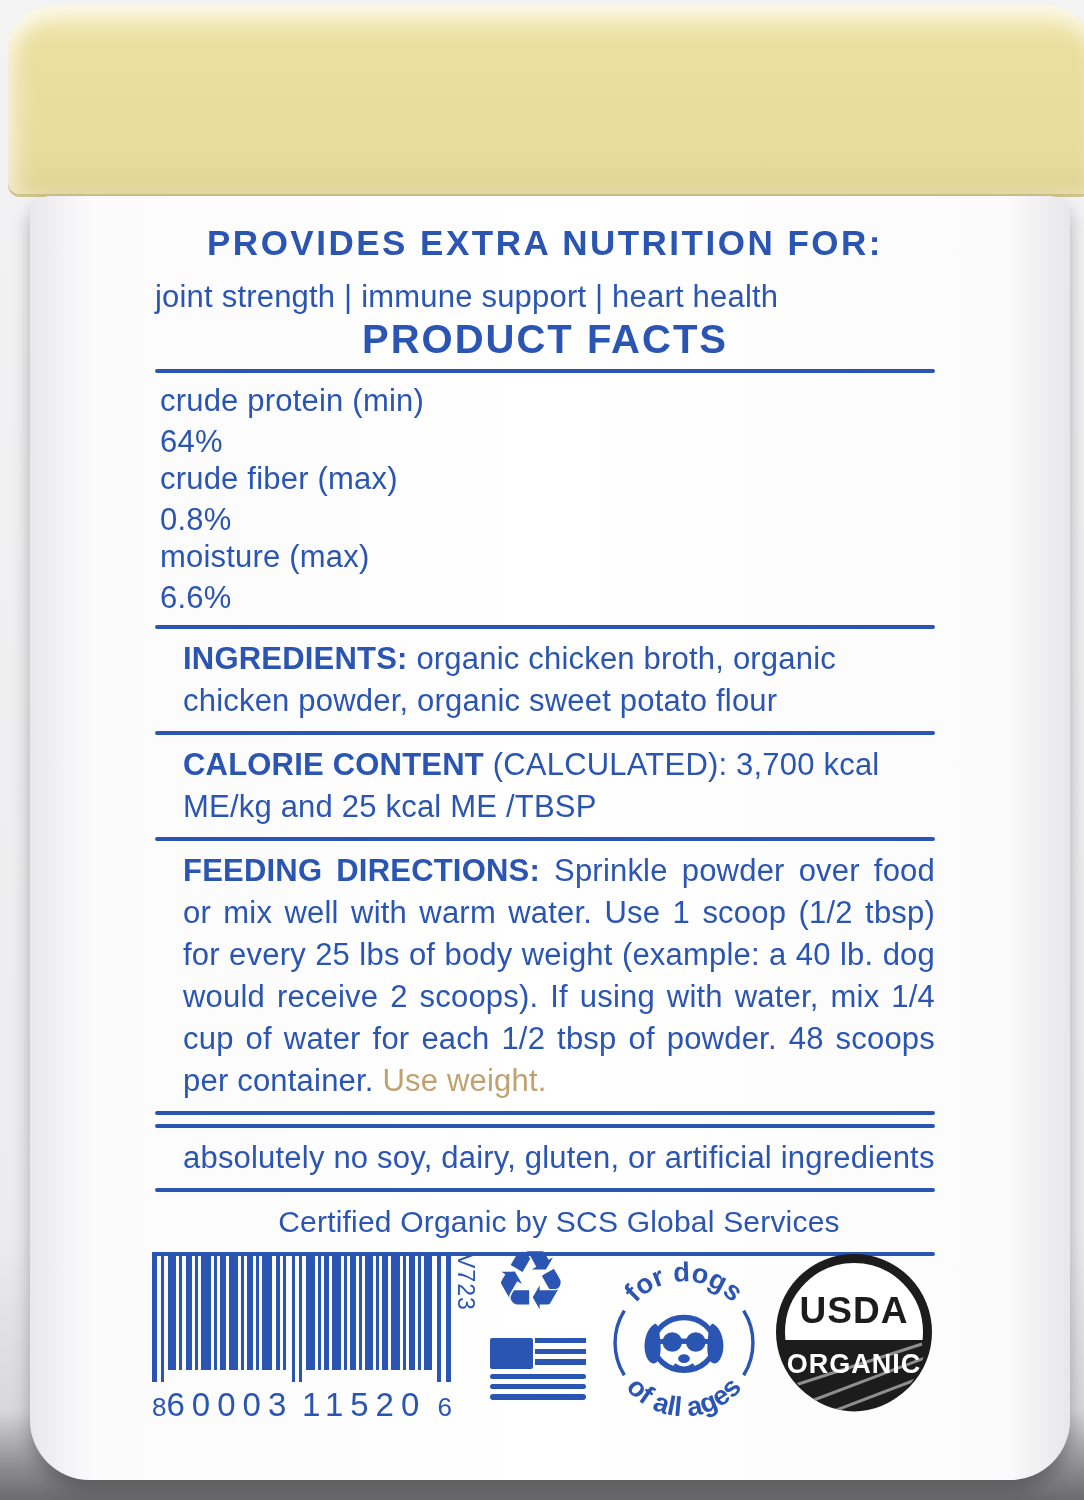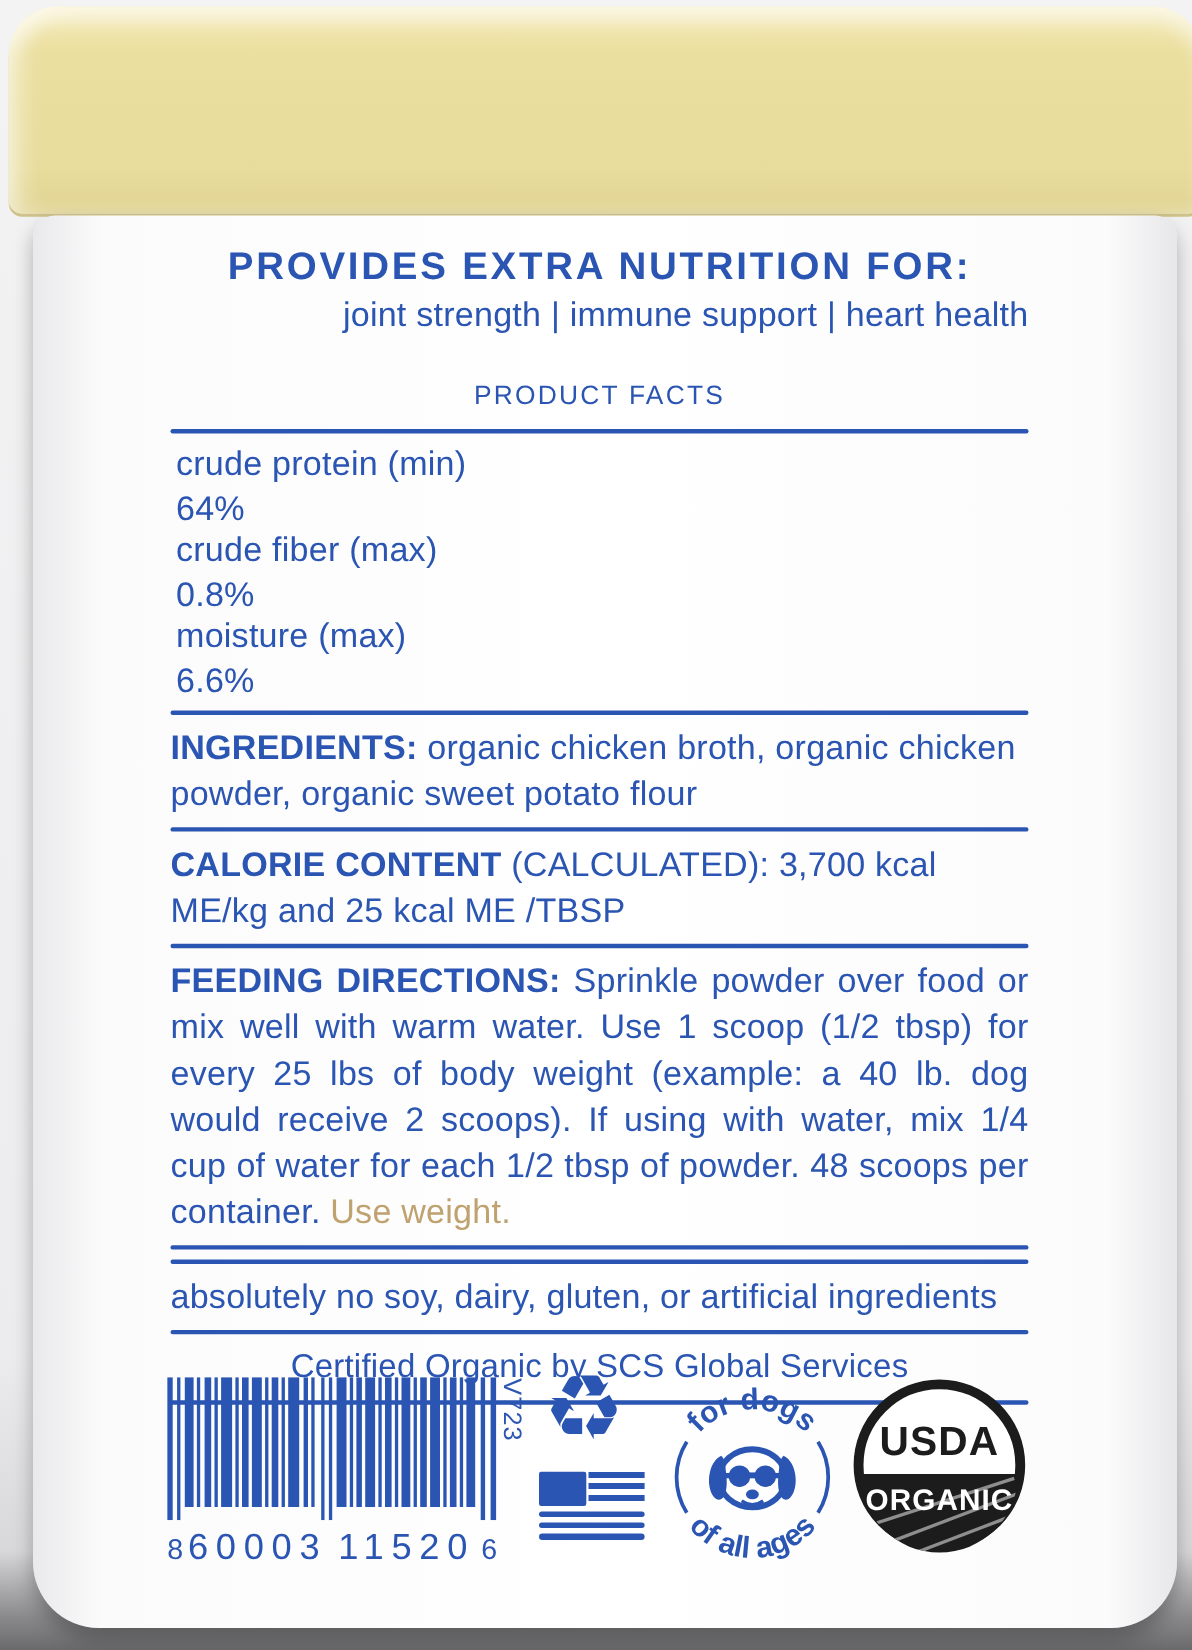--- a/index.html
+++ b/index.html
@@ -28,38 +28,38 @@
       linear-gradient(90deg,#e9e9eb 0%,#fbfbfc 6%,#ffffff 50%,#fbfbfc 94%,#e7e7e9 100%);
     border-radius:20px 20px 60px 60px;
     box-shadow:0 10px 18px rgba(0,0,0,.28);
   }
   
   .content{
     position:absolute;left:155px;top:222px;width:780px;
     color:var(--blue);font-size:31px;line-height:42px;letter-spacing:.2px;
   }
   .title{font-size:35px;font-weight:700;letter-spacing:2.5px;text-align:center;line-height:42px;}
-  .subtitle{font-size:31px;text-align:right;margin-top:1px;}
-  .pf-title{margin-top:32px;text-align:center;font-weight:400;font-size:24px;letter-spacing:2px;}
+  .subtitle{font-size:31px;text-align:left;margin-top:12px;}
+  .pf-title{text-align:center;font-weight:700;font-size:40px;letter-spacing:2px;}
   .rule{height:4px;background:var(--blue);margin:9px 0;border-radius:2px;}
   .bold{font-weight:700;}
   .ga-head{margin-top:4px;font-size:31px;}
   .ga-head .bold{letter-spacing:.5px;}
   .ga-row{display:flex;align-items:baseline;line-height:37px;font-size:31px;flex-direction:column;}
   .ga-dots{flex:1;border-bottom:4px dotted var(--blue);margin:0 5px;transform:translateY(-7px);}
-  .para{margin-top:6px;}
+  .para{margin-top:6px;margin-left:28px;}
   .justify{text-align:justify;}
   .highlight{color:var(--tan);}
   .center{text-align:center;}
   .cert{font-size:30px;}
   
   .barcode{position:absolute;left:152px;top:1252px;width:300px;}
   .barcode-digits{display:flex;align-items:flex-end;color:var(--blue);margin-top:2px;}
   .bc-outer{font-size:26px;line-height:28px;}
-  .bc-group{font-size:33px;line-height:33px;letter-spacing:7px;flex:1;text-align:center;}
+  .bc-group{font-size:33px;line-height:33px;letter-spacing:7px;flex:1;}
   .v723{
     position:absolute;left:452px;top:1253px;color:var(--blue);
     font-size:23px;letter-spacing:1px;writing-mode:vertical-rl;
   }
   .recycle{position:absolute;left:494px;top:1240px;font-size:82px;line-height:1;color:var(--blue);}
   .flag{position:absolute;left:490px;top:1338px;width:96px;}
   .flag-top{display:flex;height:31px;}
   .flag-canton{width:43px;height:31px;background:var(--blue);border-radius:2px;}
   .flag-short{flex:1;background:repeating-linear-gradient(180deg,var(--blue) 0 5.4px,#fff 5.4px 10.6px);margin-left:2px;}
   .flag-stripe{height:5.6px;background:var(--blue);margin-top:4.6px;border-radius:3px;}

